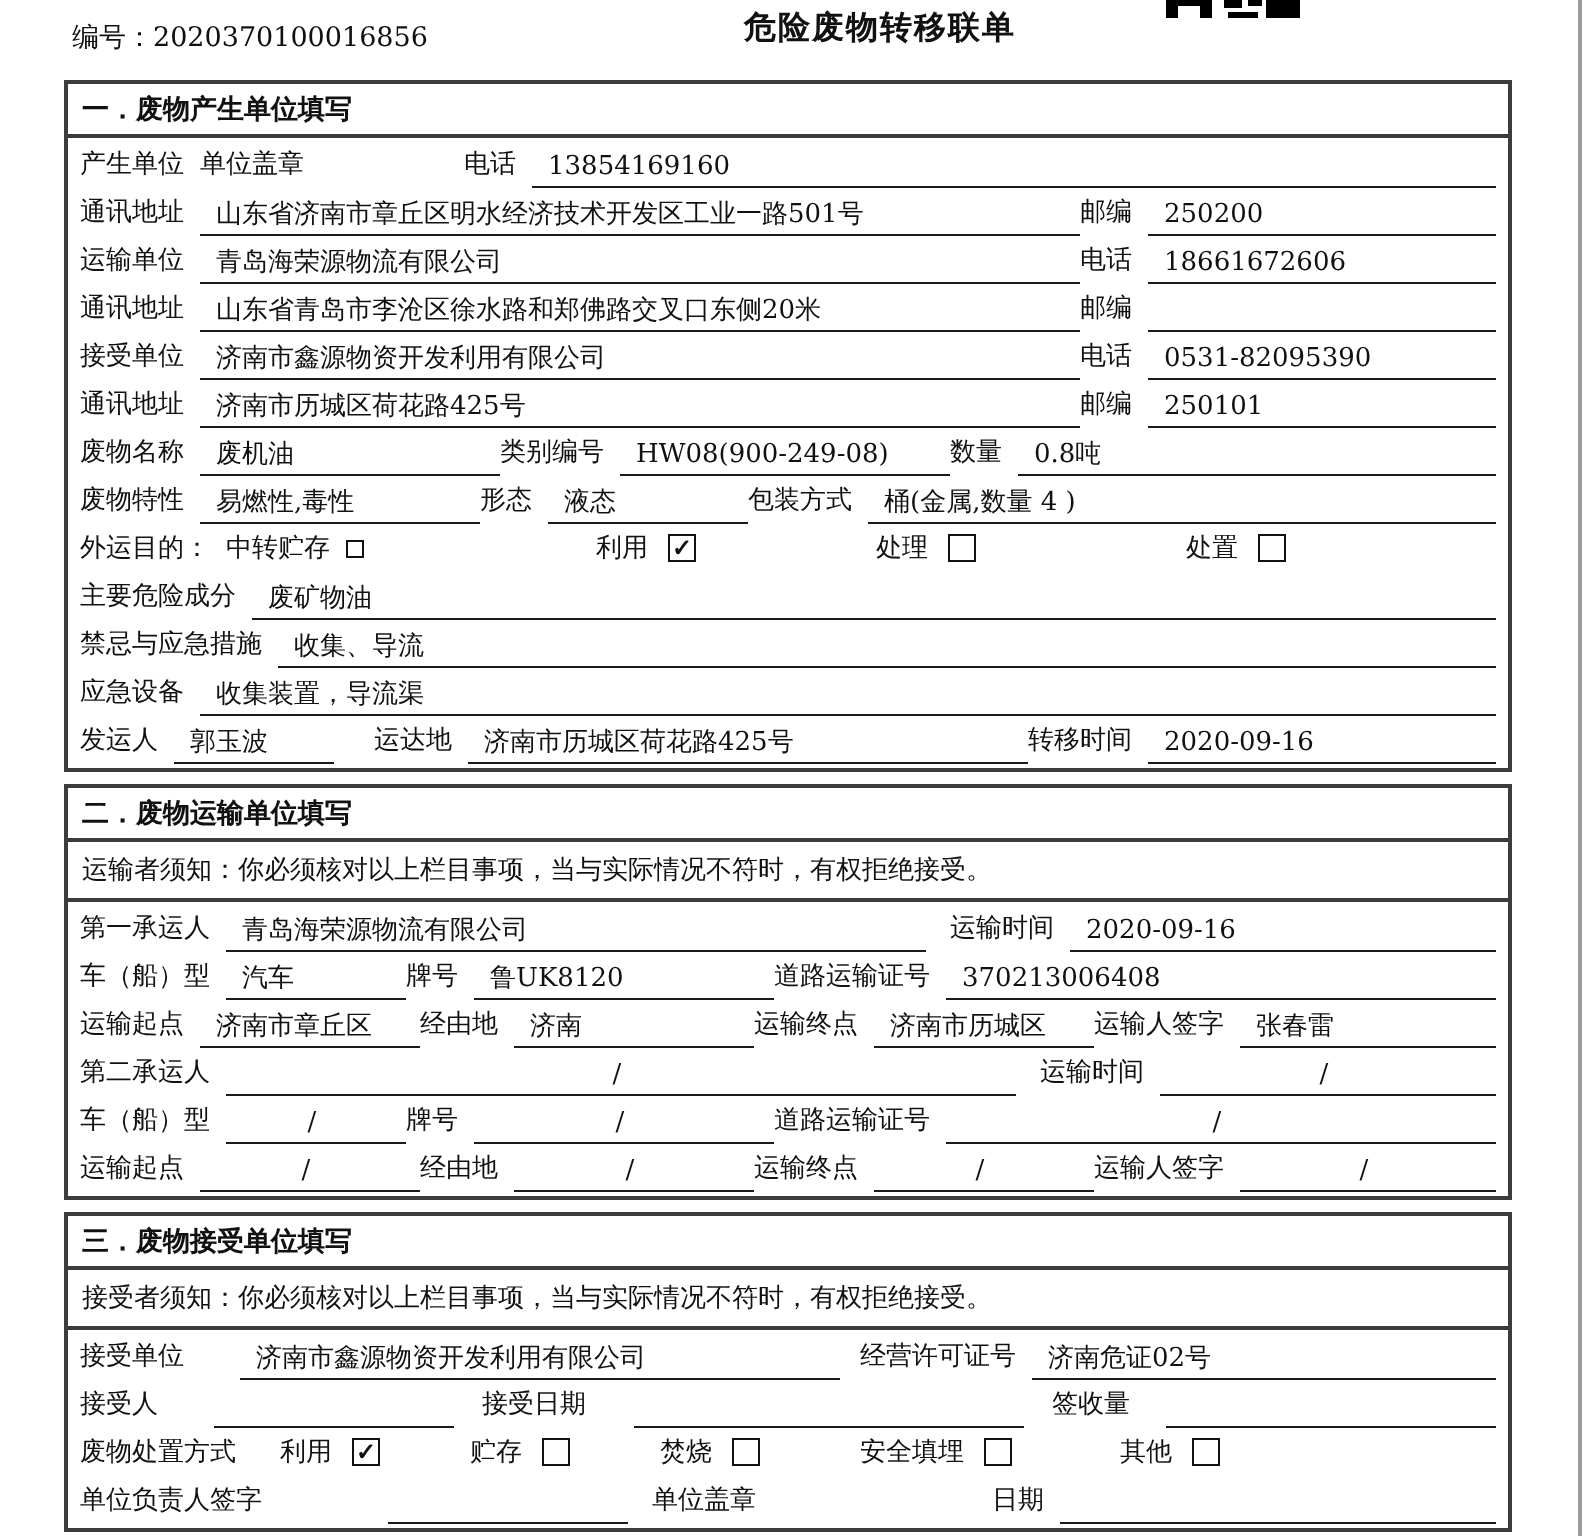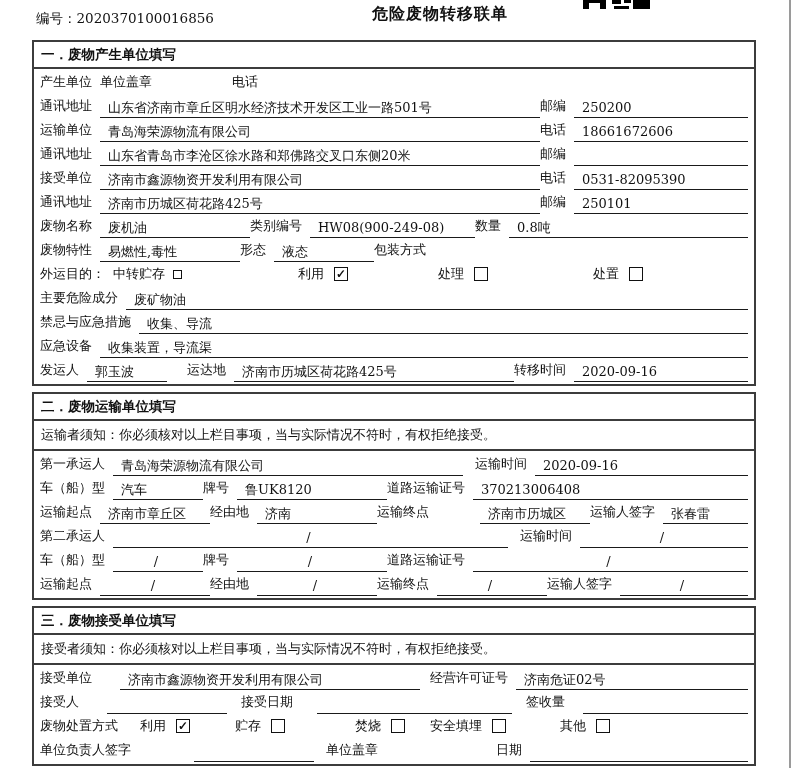--- a/index.html
+++ b/index.html
@@ -64,20 +64,21 @@
 
   <div class="content">
 
     <section class="box">
       <div class="sec-h">一．废物产生单位填写</div>
       <div class="rows">
           <div class="row">
             <span class="lab">产生单位</span>
             <span class="txt" style="width: 132px;">单位盖章</span>
             <span class="lab">电话</span>
+            <span class="val" style="flex: 1 1 0%;">13854169160</span>
           </div>
           <div class="row">
             <span class="lab">通讯地址</span>
             <span class="val" style="width: 440px;">山东省济南市章丘区明水经济技术开发区工业一路501号</span>
             <span class="lab">邮编</span>
             <span class="val" style="flex: 1 1 0%;">250200</span>
           </div>
           <div class="row">
             <span class="lab">运输单位</span>
             <span class="val" style="width: 440px;">青岛海荣源物流有限公司</span>
@@ -109,20 +110,21 @@
             <span class="val" style="width: 165px;">HW08(900-249-08)</span>
             <span class="lab">数量</span>
             <span class="val" style="flex: 1 1 0%;">0.8吨</span>
           </div>
           <div class="row">
             <span class="lab">废物特性</span>
             <span class="val" style="width: 140px;">易燃性,毒性</span>
             <span class="lab">形态</span>
             <span class="val" style="width: 100px;">液态</span>
             <span class="lab">包装方式</span>
+            <span class="val" style="flex: 1 1 0%;">桶(金属,数量 4 )</span>
           </div>
           <div class="row">
             <span class="lab">外运目的：</span>
             <span class="cb small" style="width: 185px;">
               <span class="cb-t">中转贮存</span>
               <span class="cb-box"></span>
             </span>
             <span class="cb" style="width: 140px;">
               <span class="cb-t">利用</span>
               <span class="cb-box">✓</span>
@@ -178,21 +180,21 @@
             <span class="val" style="width: 150px;">鲁UK8120</span>
             <span class="lab">道路运输证号</span>
             <span class="val" style="flex: 1 1 0%;">370213006408</span>
           </div>
           <div class="row">
             <span class="lab">运输起点</span>
             <span class="val" style="width: 110px;">济南市章丘区</span>
             <span class="lab">经由地</span>
             <span class="val" style="width: 120px;">济南</span>
             <span class="lab">运输终点</span>
-            <span class="val" style="width: 110px; margin-left: 43px;">济南市历城区</span>
+            <span class="val" style="width: 110px;">济南市历城区</span>
             <span class="lab">运输人签字</span>
             <span class="val" style="flex: 1 1 0%;">张春雷</span>
           </div>
           <div class="row">
             <span class="lab">第二承运人</span>
             <span class="val ctr" style="width: 395px;">/</span>
             <span class="gap" style="width: 12px;"></span>
             <span class="lab">运输时间</span>
             <span class="val ctr" style="flex: 1 1 0%;">/</span>
           </div>
@@ -246,21 +248,21 @@
             <span class="lab">废物处置方式</span>
             <span class="gap" style="width: 14px;"></span>
             <span class="cb" style="width: 95px;">
               <span class="cb-t">利用</span>
               <span class="cb-box">✓</span>
             </span>
             <span class="cb" style="width: 95px;">
               <span class="cb-t">贮存</span>
               <span class="cb-box"></span>
             </span>
-            <span class="cb" style="width: 100px; justify-content: center;">
+            <span class="cb" style="width: 100px;">
               <span class="cb-t">焚烧</span>
               <span class="cb-box"></span>
             </span>
             <span class="cb" style="width: 130px;">
               <span class="cb-t">安全填埋</span>
               <span class="cb-box"></span>
             </span>
             <span class="cb">
               <span class="cb-t">其他</span>
               <span class="cb-box"></span>

